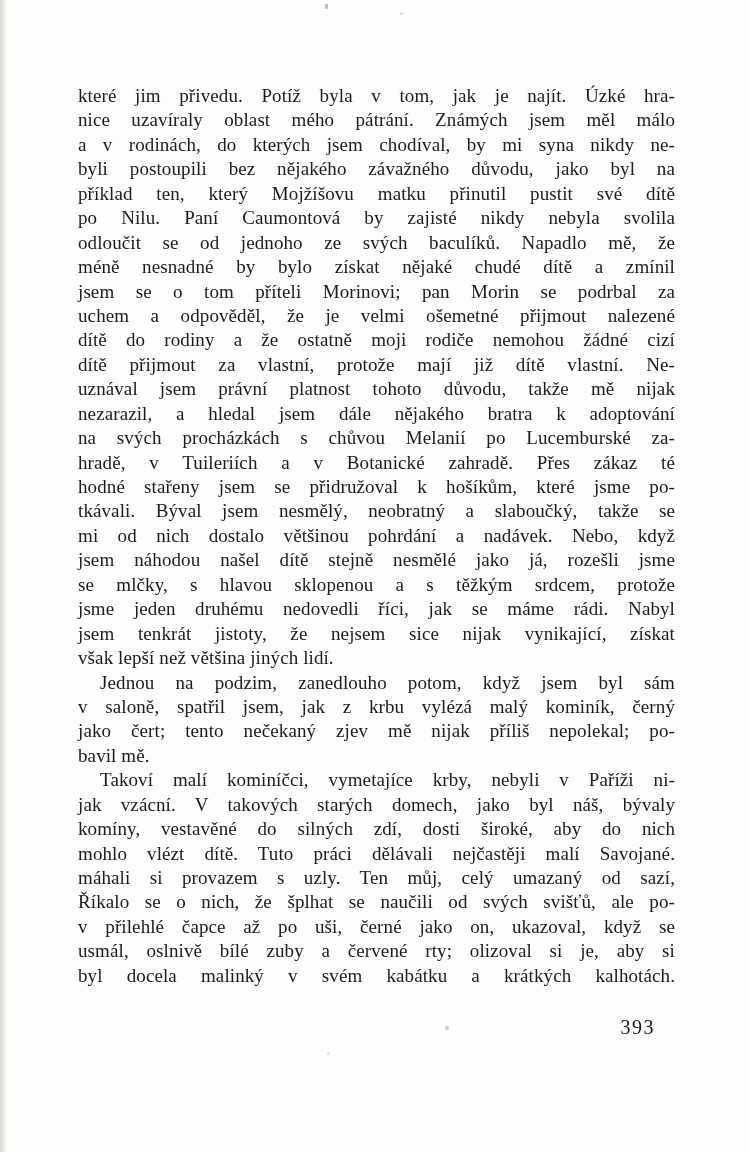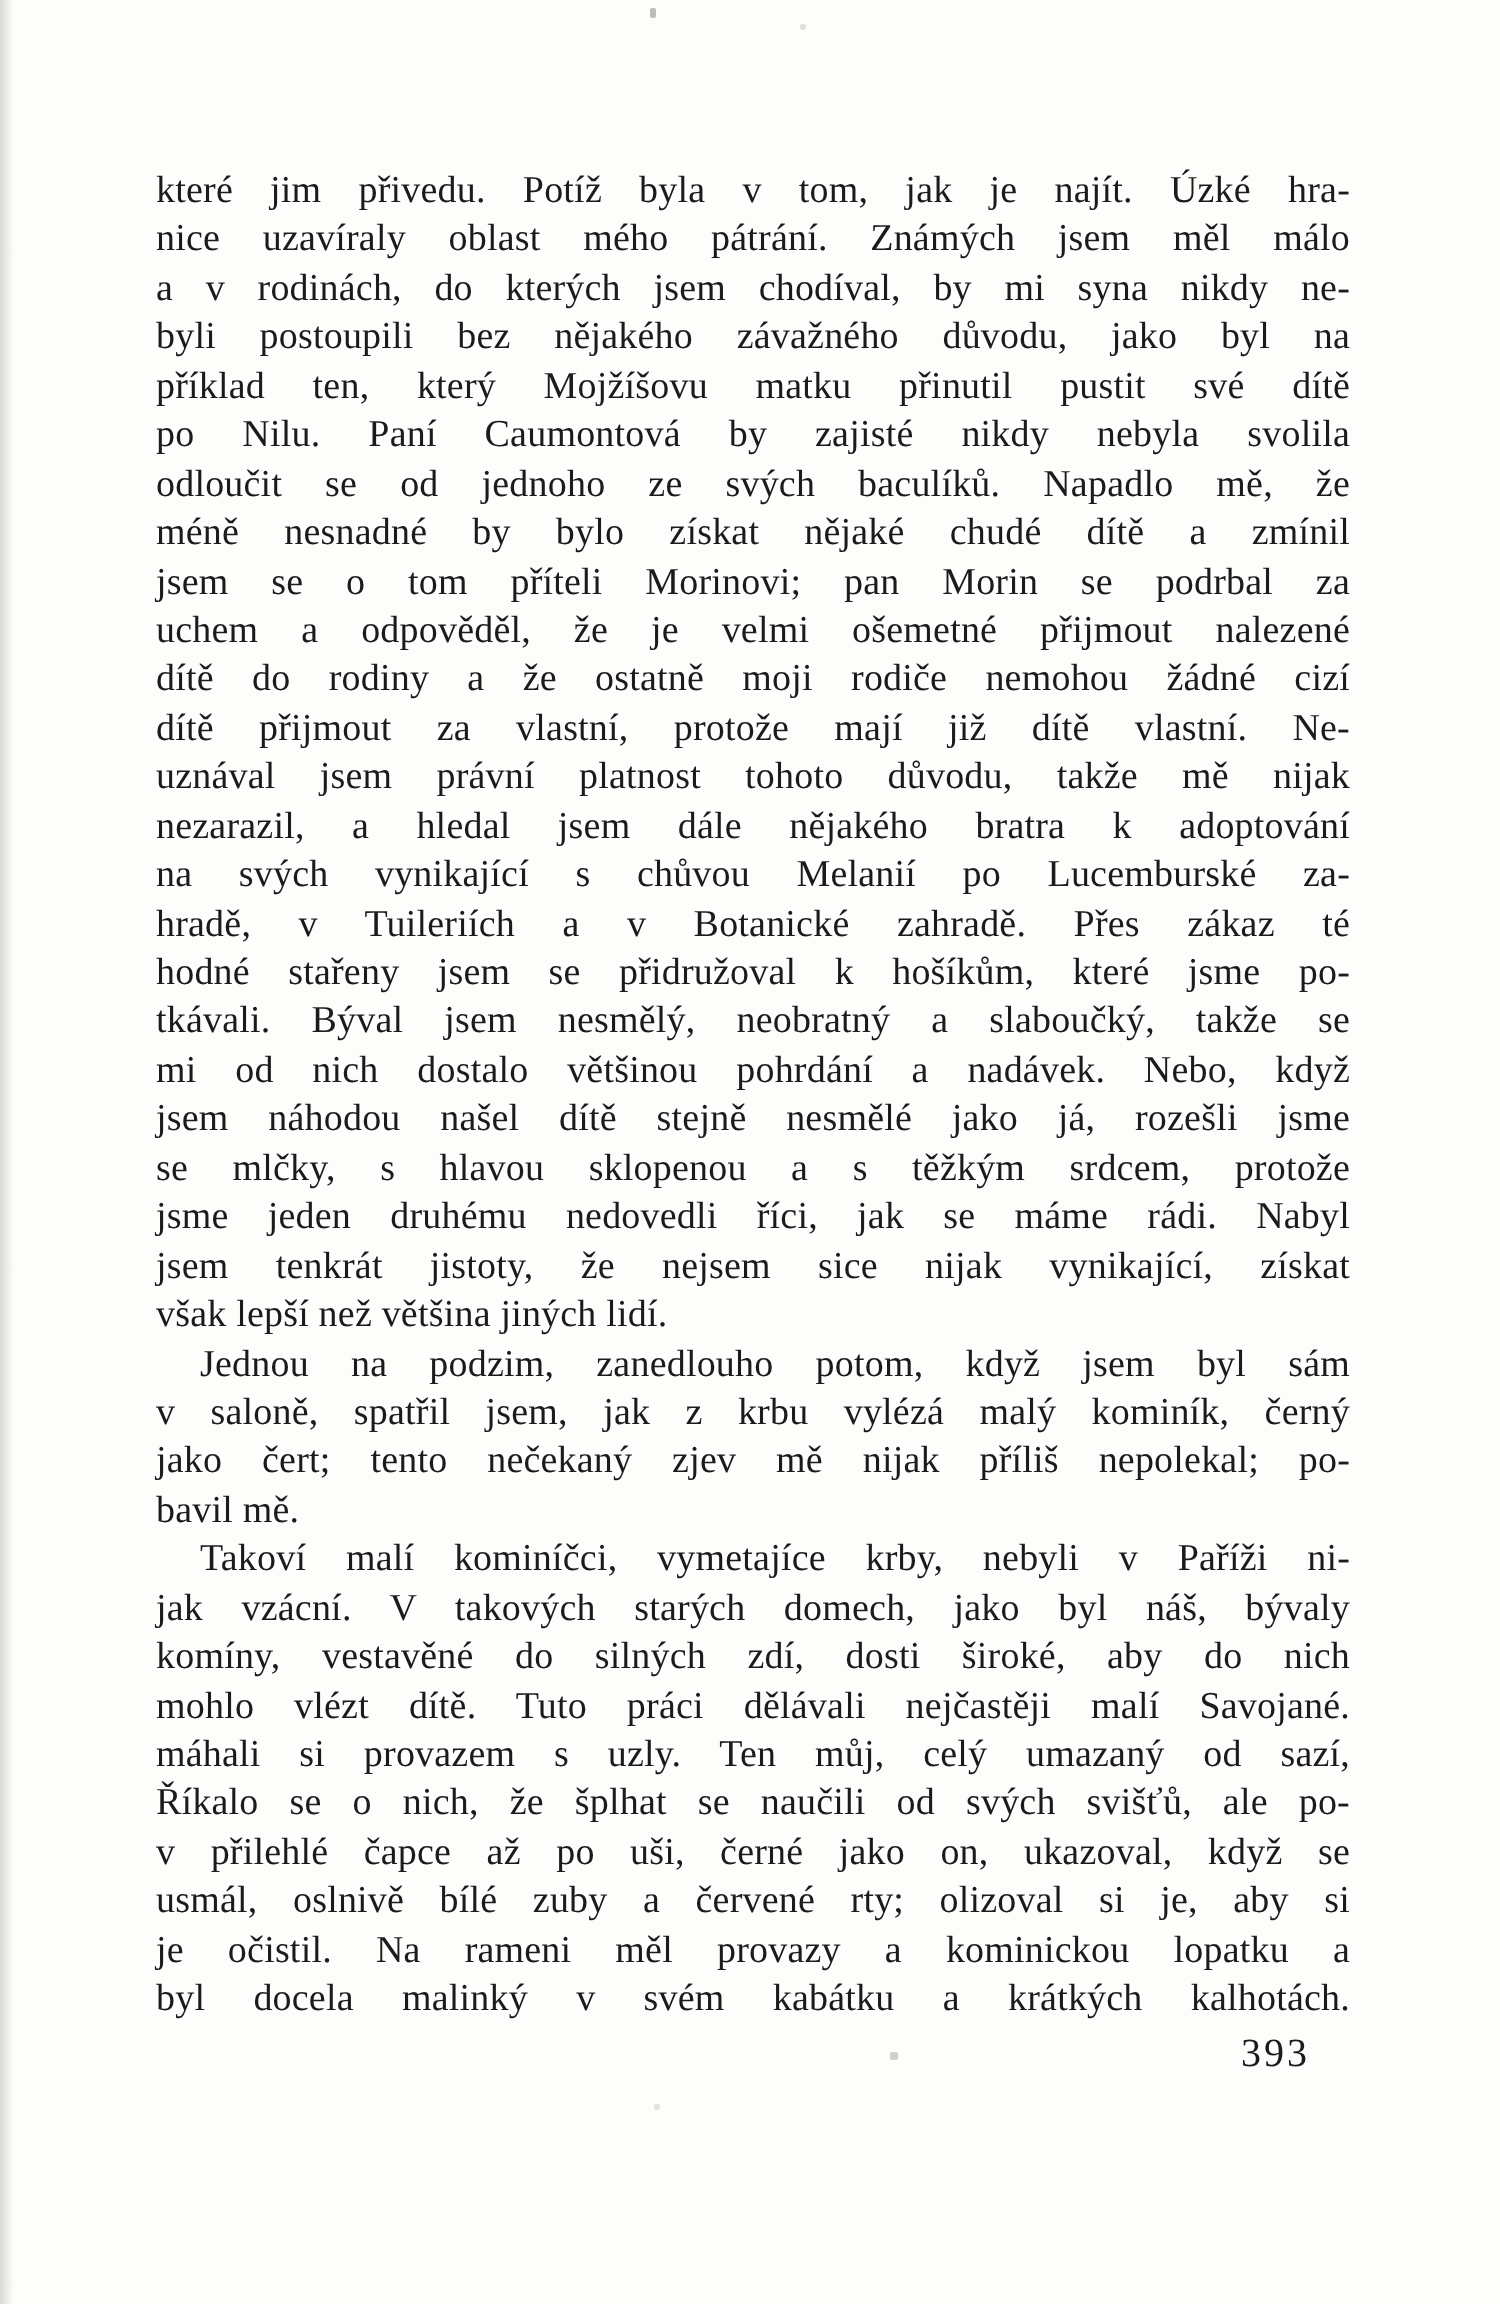--- a/index.html
+++ b/index.html
@@ -85,21 +85,21 @@
         <div class="line">příklad ten, který Mojžíšovu matku přinutil pustit své dítě</div>
         <div class="line">po Nilu. Paní Caumontová by zajisté nikdy nebyla svolila</div>
         <div class="line">odloučit se od jednoho ze svých baculíků. Napadlo mě, že</div>
         <div class="line">méně nesnadné by bylo získat nějaké chudé dítě a zmínil</div>
         <div class="line">jsem se o tom příteli Morinovi; pan Morin se podrbal za</div>
         <div class="line">uchem a odpověděl, že je velmi ošemetné přijmout nalezené</div>
         <div class="line">dítě do rodiny a že ostatně moji rodiče nemohou žádné cizí</div>
         <div class="line">dítě přijmout za vlastní, protože mají již dítě vlastní. Ne-</div>
         <div class="line">uznával jsem právní platnost tohoto důvodu, takže mě nijak</div>
         <div class="line">nezarazil, a hledal jsem dále nějakého bratra k adoptování</div>
-        <div class="line">na svých vynikající s chůvou Melanií po Lucemburské za-</div>
+        <div class="line">na svých procházkách s chůvou Melanií po Lucemburské za-</div>
         <div class="line">hradě, v Tuileriích a v Botanické zahradě. Přes zákaz té</div>
         <div class="line">hodné stařeny jsem se přidružoval k hošíkům, které jsme po-</div>
         <div class="line">tkávali. Býval jsem nesmělý, neobratný a slaboučký, takže se</div>
         <div class="line">mi od nich dostalo většinou pohrdání a nadávek. Nebo, když</div>
         <div class="line">jsem náhodou našel dítě stejně nesmělé jako já, rozešli jsme</div>
         <div class="line">se mlčky, s hlavou sklopenou a s těžkým srdcem, protože</div>
         <div class="line">jsme jeden druhému nedovedli říci, jak se máme rádi. Nabyl</div>
         <div class="line">jsem tenkrát jistoty, že nejsem sice nijak vynikající, získat</div>
         <div class="line no-justify">však lepší než většina jiných lidí.</div>
       </div>
@@ -111,19 +111,18 @@
       </div>
       <div class="paragraph">
         <div class="line indent">Takoví malí kominíčci, vymetajíce krby, nebyli v Paříži ni-</div>
         <div class="line">jak vzácní. V takových starých domech, jako byl náš, bývaly</div>
         <div class="line">komíny, vestavěné do silných zdí, dosti široké, aby do nich</div>
         <div class="line">mohlo vlézt dítě. Tuto práci dělávali nejčastěji malí Savojané.</div>
         <div class="line">máhali si provazem s uzly. Ten můj, celý umazaný od sazí,</div>
         <div class="line">Říkalo se o nich, že šplhat se naučili od svých svišťů, ale po-</div>
         <div class="line">v přilehlé čapce až po uši, černé jako on, ukazoval, když se</div>
         <div class="line">usmál, oslnivě bílé zuby a červené rty; olizoval si je, aby si</div>
-        <div class="line">je očistil. Na rameni měl provazy a kominickou lopatku a</div>
         <div class="line">byl docela malinký v svém kabátku a krátkých kalhotách.</div>
       </div>
     </div>
 
   <div class="page-number">393</div>
 </div>
 
 </body></html>

